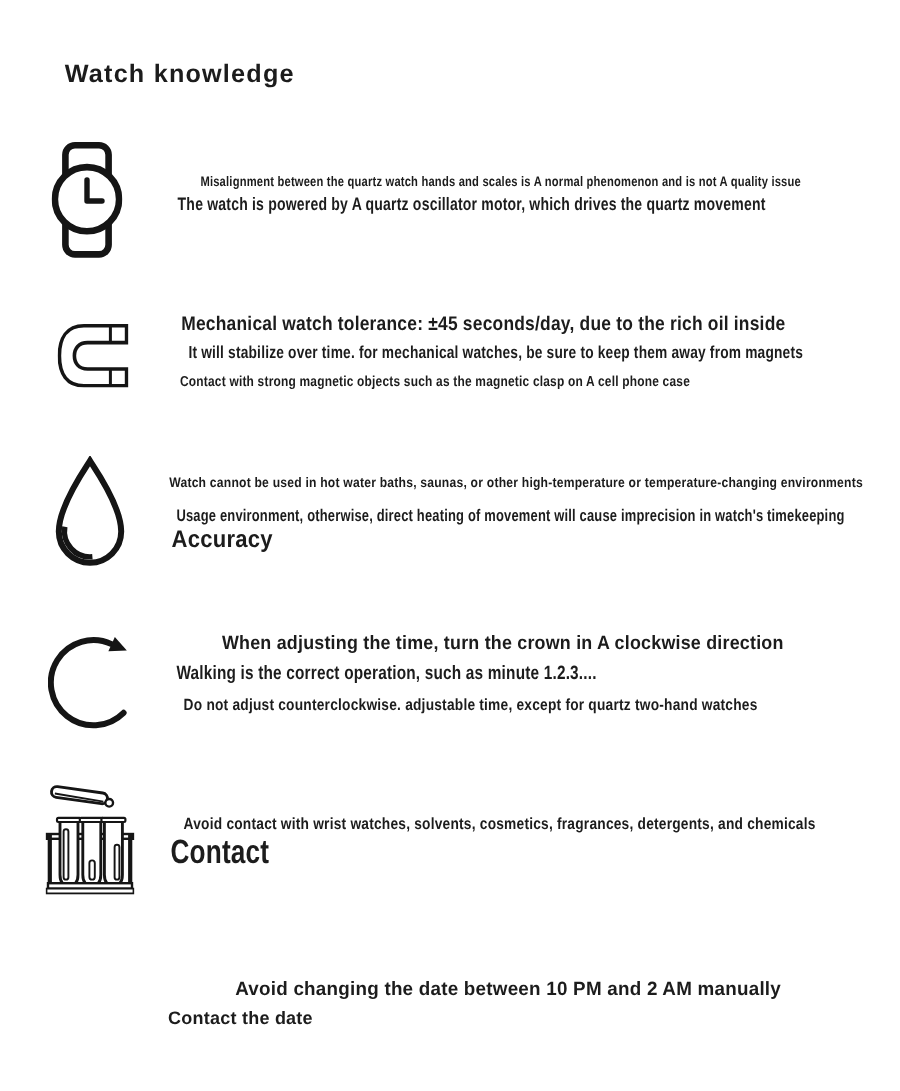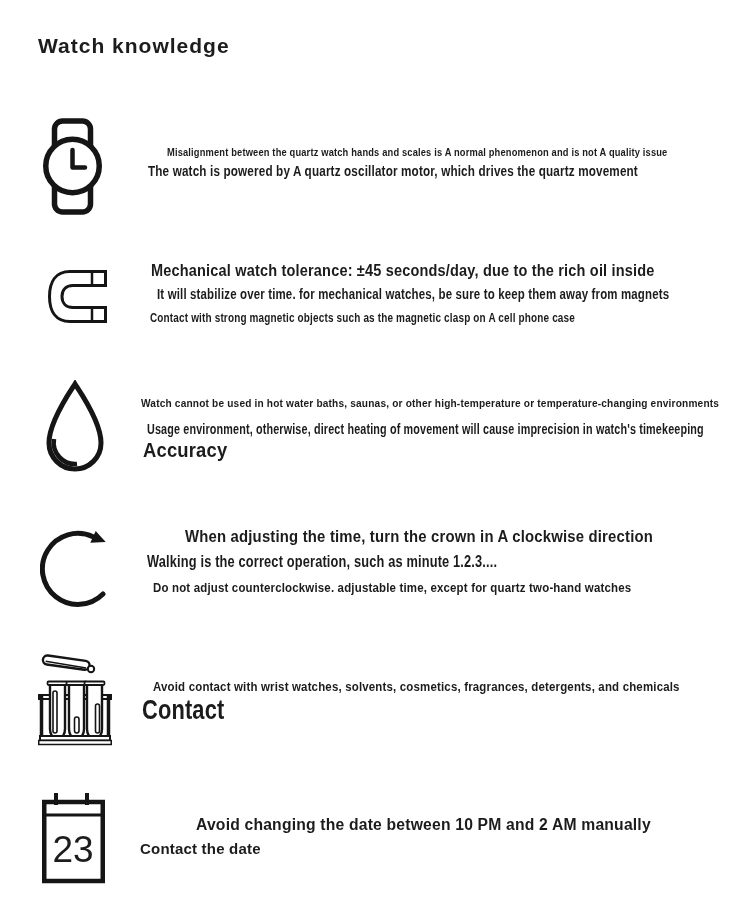--- a/index.html
+++ b/index.html
@@ -1,21 +1,21 @@
 <!DOCTYPE html>
 <html><head>
 <meta charset="utf-8">
 <style>
   html,body{margin:0;padding:0;background:#ffffff;}
   .page{
     position:relative;width:750px;height:909px;background:#ffffff;overflow:hidden;
     font-family:"Liberation Sans","DejaVu Sans",sans-serif;color:#1c1c1c;
   }
   .ttl{
-    position:absolute;left:38px;top:34px;margin:0;
+    position:absolute;left:38px;top:34px;margin:16px;
     font-size:21px;font-weight:700;letter-spacing:1px;color:#1c1c1c;white-space:nowrap;
   }
   .ln{
     position:absolute;margin:0;font-weight:700;color:#1c1c1c;
     white-space:nowrap;line-height:1.15;letter-spacing:0.2px;transform-origin:0 0;
   }
   .ic{position:absolute;}
   .ic svg{display:block;}
   .stroke{fill:none;stroke:#151515;}
   .wfill{fill:#ffffff;stroke:#151515;}
@@ -87,25 +87,16 @@
       <rect class="wfill" x="15" y="40" width="4" height="42" rx="2" stroke-width="1.6"></rect>
       <rect class="wfill" x="36.5" y="66" width="4.5" height="16" rx="2.2" stroke-width="1.6"></rect>
       <rect class="wfill" x="57.5" y="53" width="4" height="29" rx="2" stroke-width="1.6"></rect>
       <rect class="wfill" x="2" y="85" width="70" height="4.5" stroke-width="2"></rect>
       <rect class="wfill" x="0.75" y="89.5" width="72.5" height="4" stroke-width="1.5"></rect>
     </svg>
   </div>
   <p class="ln" style="left:153px;top:679px;font-size:13.5px;transform:scaleX(0.85)">Avoid contact with wrist watches, solvents, cosmetics, fragrances, detergents, and chemicals</p>
   <p class="ln" style="left:142px;top:694px;font-size:28px;transform:scaleX(0.78)">Contact</p>
 
-  <div class="ic" style="left:42px;top:792px;width:63px;height:92px">
-    <svg width="63" height="92" viewBox="0 0 63 92">
-      <rect class="wfill" x="2.25" y="10" width="58.5" height="79" stroke-width="4.5"></rect>
-      <line class="stroke" x1="2.25" y1="23" x2="60.75" y2="23" stroke-width="3"></line>
-      <line class="stroke" x1="14" y1="1" x2="14" y2="13" stroke-width="4"></line>
-      <line class="stroke" x1="45" y1="1" x2="45" y2="13" stroke-width="4"></line>
-      <text x="31" y="70" text-anchor="middle" font-size="37" font-weight="400" fill="#1c1c1c">23</text>
-    </svg>
-  </div>
   <p class="ln" style="left:196px;top:816px;font-size:16px;transform:scaleX(0.98)">Avoid changing the date between 10 PM and 2 AM manually</p>
   <p class="ln" style="left:140px;top:840px;font-size:15px;transform:scaleX(1)">Contact the date</p>
 
 </div>
 
 </body></html>

